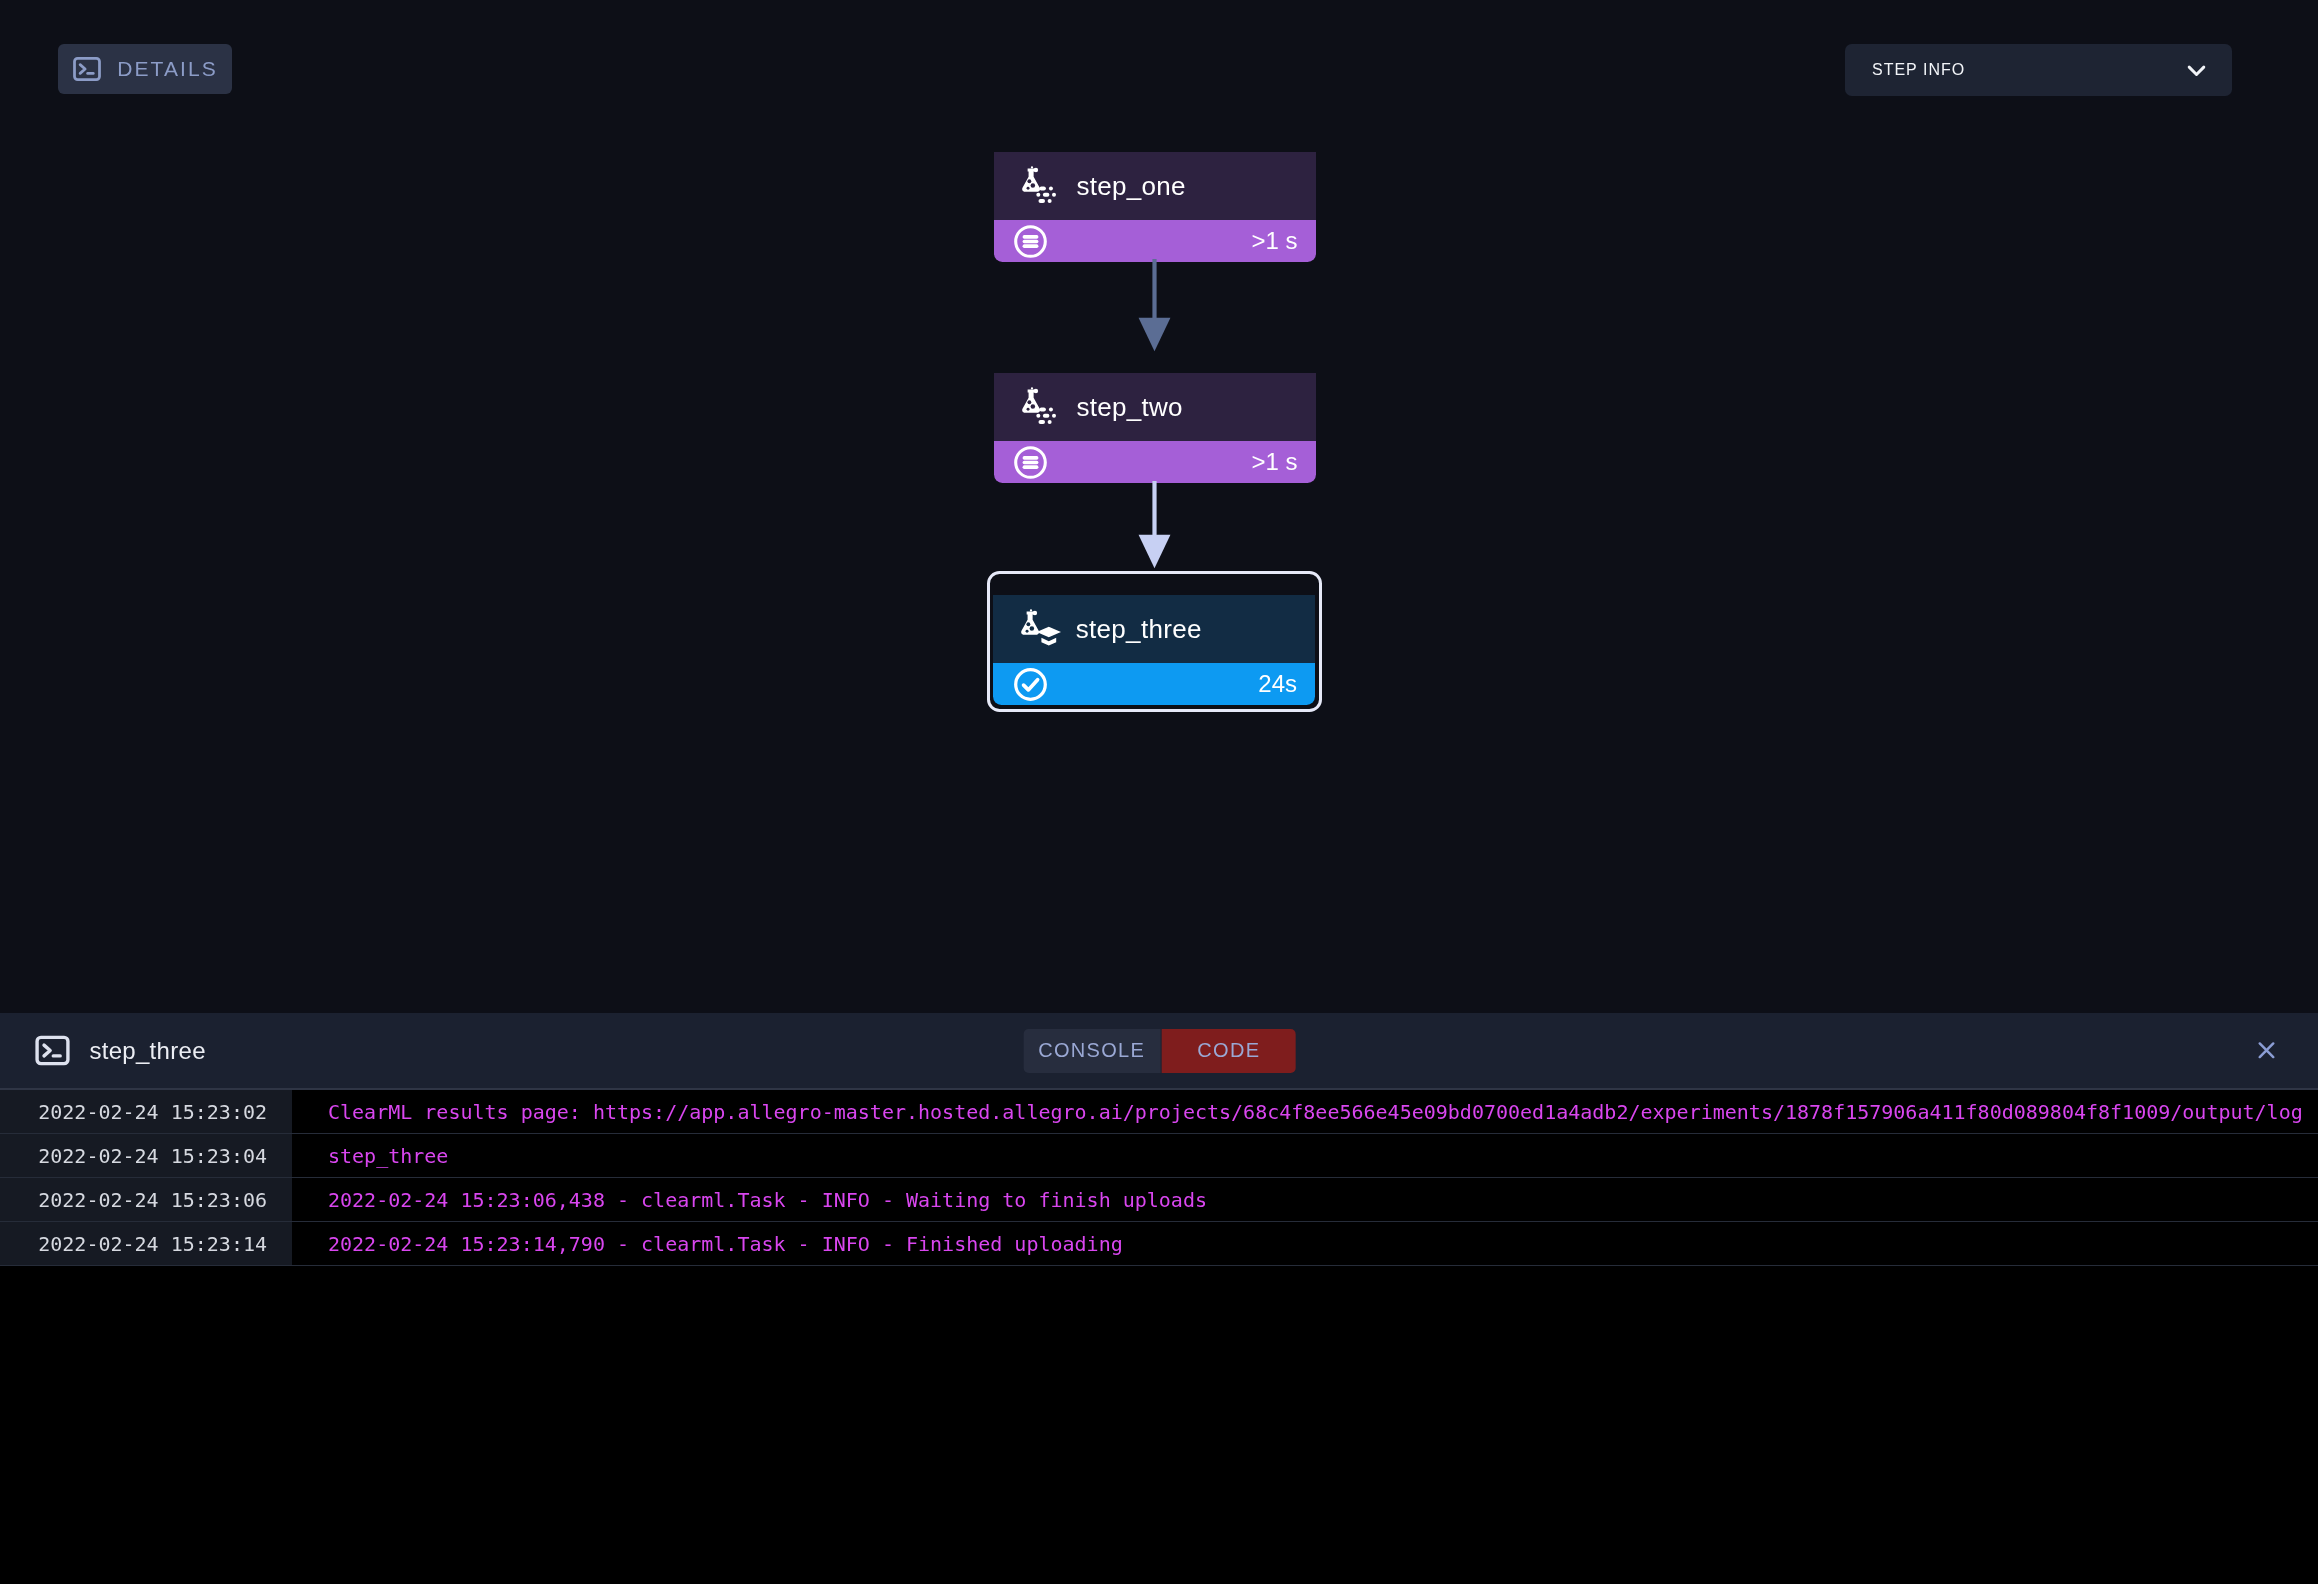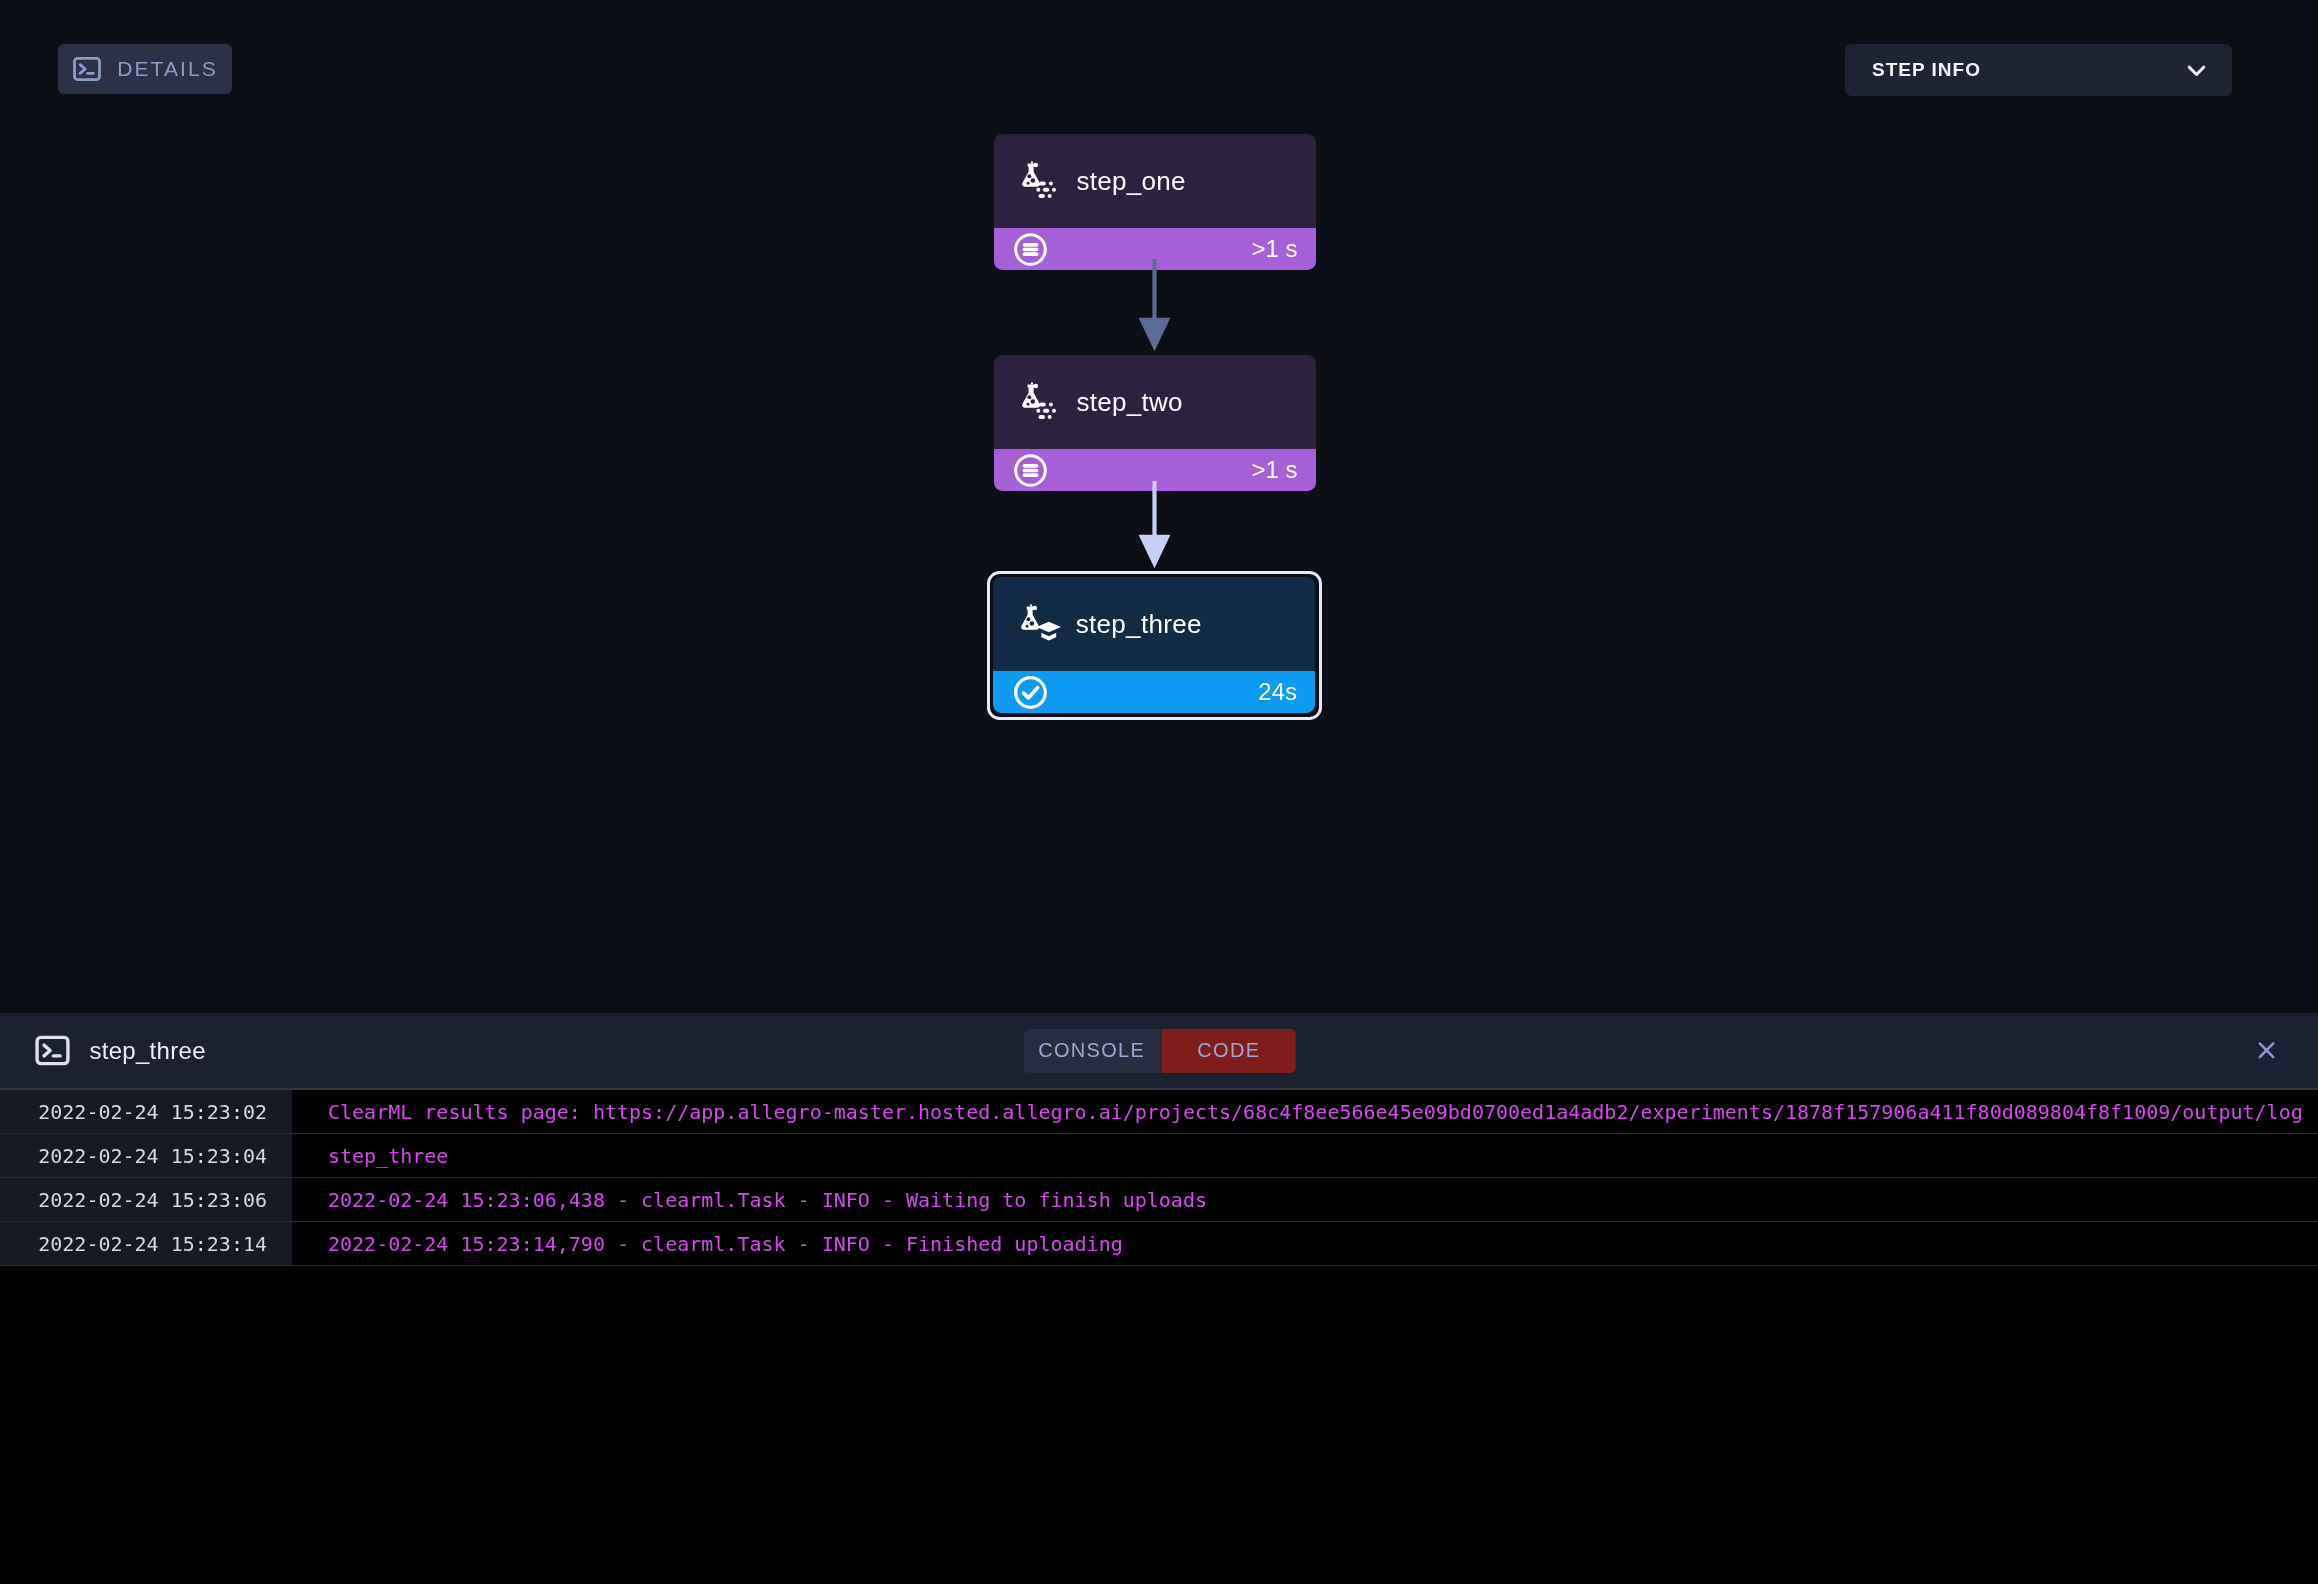--- a/index.html
+++ b/index.html
@@ -8,27 +8,27 @@
 
   
   .details-btn{position:absolute;left:58px;top:44px;width:174px;height:50px;
     background:#2b3245;border:none;border-radius:5.9px;display:flex;align-items:center;
     justify-content:center;gap:15px;color:#8c9cc7;cursor:pointer;}
   .details-btn .lbl{font-size:21px;font-weight:500;letter-spacing:2.1px;}
   .step-info{position:absolute;right:87px;top:44px;width:387px;height:52px;
     background:#1e2433;border-radius:6.7px;display:flex;align-items:center;
     justify-content:space-between;padding:0 22px 0 27px;box-sizing:border-box;
     color:#f2f4f8;cursor:pointer;}
-  .step-info .lbl{font-size:19px;font-weight:700;letter-spacing:1px;}
+  .step-info .lbl{font-size:16px;font-weight:400;letter-spacing:1px;}
 
   
   .node{width:322px;border-radius:8.4px;overflow:hidden;position:absolute;cursor:pointer;}
   .node--one{left:994px;top:134px;}
   .node--two{left:994px;top:355px;}
-  .node__head{height:94px;display:flex;align-items:center;padding-left:20px;gap:13.4px;}
+  .node__head{height:68px;display:flex;align-items:center;padding-left:20px;gap:13.4px;margin-top:18px;}
   .node--purple .node__head{background:#2d2240;--hdr:#2d2240;}
   .node--blue .node__head{background:#122c44;--hdr:#122c44;}
   .node__label{color:#ffffff;font-size:26px;letter-spacing:0.3px;}
   .node__bar{height:42px;display:flex;align-items:center;justify-content:space-between;
     padding:0 18.4px;box-sizing:border-box;}
   .node--purple .node__bar{background:#a55fd7;}
   .node--blue .node__bar{background:#0d9af2;}
   .node__dur{color:#ffffff;font-size:24px;}
   .sel-wrap{position:absolute;left:987px;top:571px;border:3.4px solid #e6e9f8;
     border-radius:12.6px;padding:3.4px;background:#0d0f17;cursor:pointer;}

